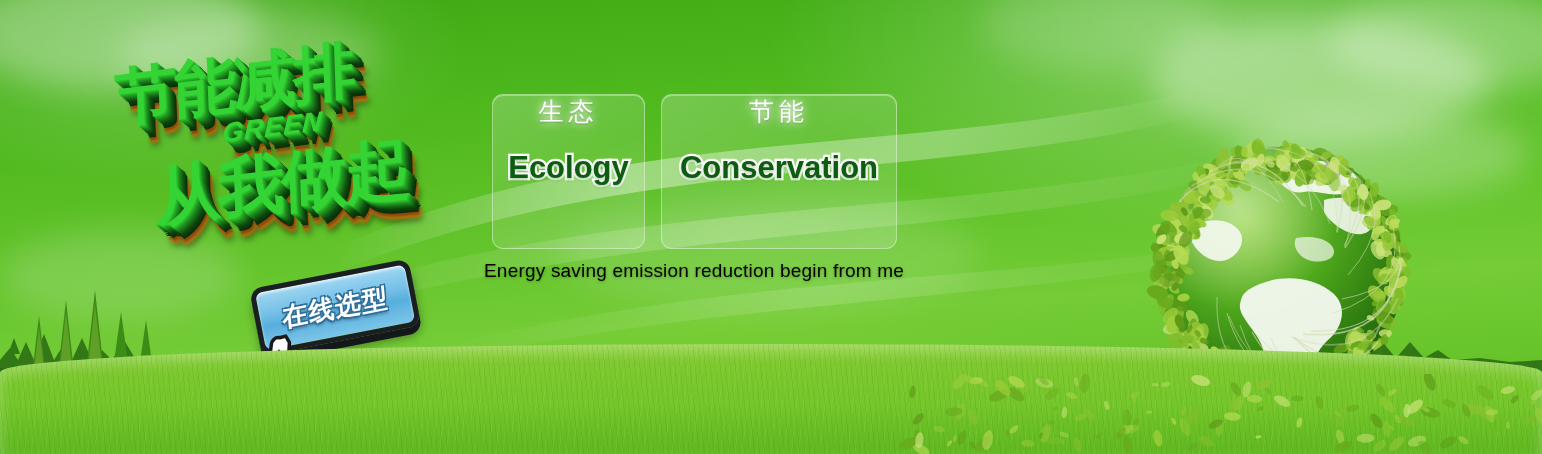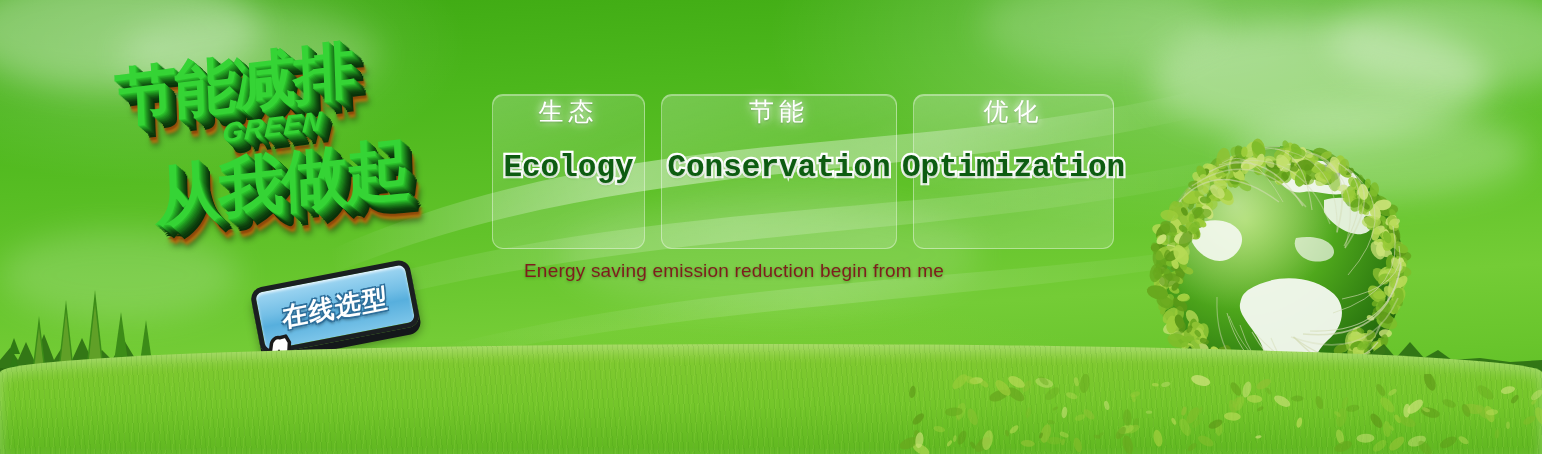--- a/index.html
+++ b/index.html
@@ -123,27 +123,26 @@
   .card.wide2{width:199px;}
   .card-cn{
     font-size:25px;color:#ffffff;letter-spacing:5px;
     text-shadow:0 0 7px rgba(255,255,255,.9), 0 0 14px rgba(255,255,255,.55), 0 1px 2px rgba(30,90,10,.5);
   }
   .card-en{
     font-size:31px;font-weight:bold;color:#0d5c11;white-space:nowrap;
     -webkit-text-stroke:4.5px #ffffff;
     paint-order:stroke fill;
     text-shadow:0 2px 3px rgba(40,110,20,.35);
-    font-family:Liberation Mono, monospace;
   }
 
   
   .tagline{
-    position:absolute;left:524px;top:260px;
-    font-size:19px;color:#7f1d1d;letter-spacing:.2px;
+    position:absolute;left:484px;top:260px;
+    font-size:19px;color:#000000;letter-spacing:.2px;
     text-shadow:0 1px 3px rgba(30,90,10,.45);
     white-space:nowrap;
   }
 
   
   .globe-wrap{
     position:absolute;left:1128px;top:130px;width:310px;height:300px;
   }
   .globe-shadow{
     position:absolute;left:10px;top:252px;width:290px;height:40px;
@@ -207,24 +206,20 @@
   </svg>
 
   <div class="cards">
     <div class="card">
       <span class="card-cn">生态</span>
       <span class="card-en">Ecology</span>
     </div>
     <div class="card wide">
       <span class="card-cn">节能</span>
       <span class="card-en">Conservation</span>
-    </div>
-    <div class="card wide2">
-      <span class="card-cn">优化</span>
-      <span class="card-en">Optimization</span>
     </div>
   </div>
 
   <div class="tagline">Energy saving emission reduction begin from me</div>
 
   <div class="globe-wrap">
     <div class="globe-shadow"></div>
     <svg viewBox="0 0 310 300" width="310" height="300">
       <defs>
         <radialGradient id="gsphere" cx="36%" cy="30%" r="78%">

